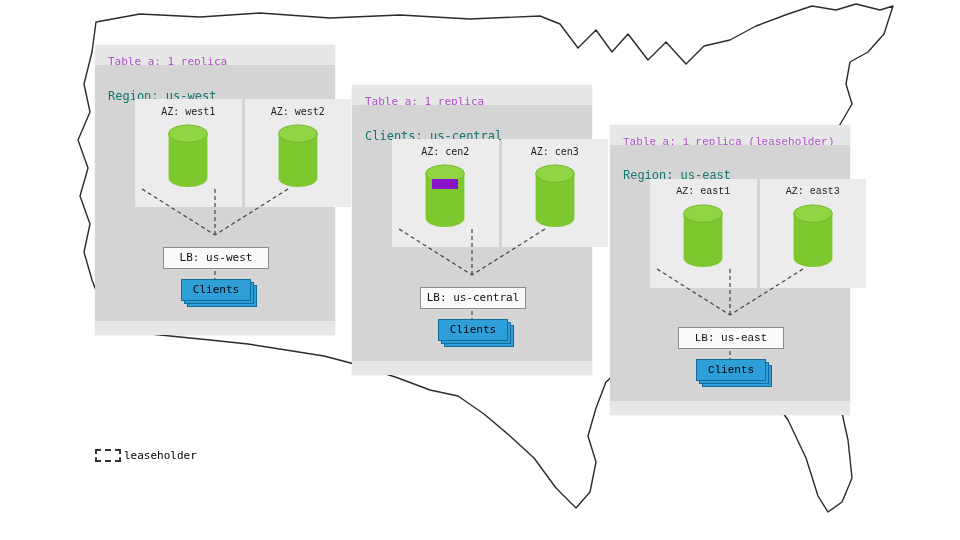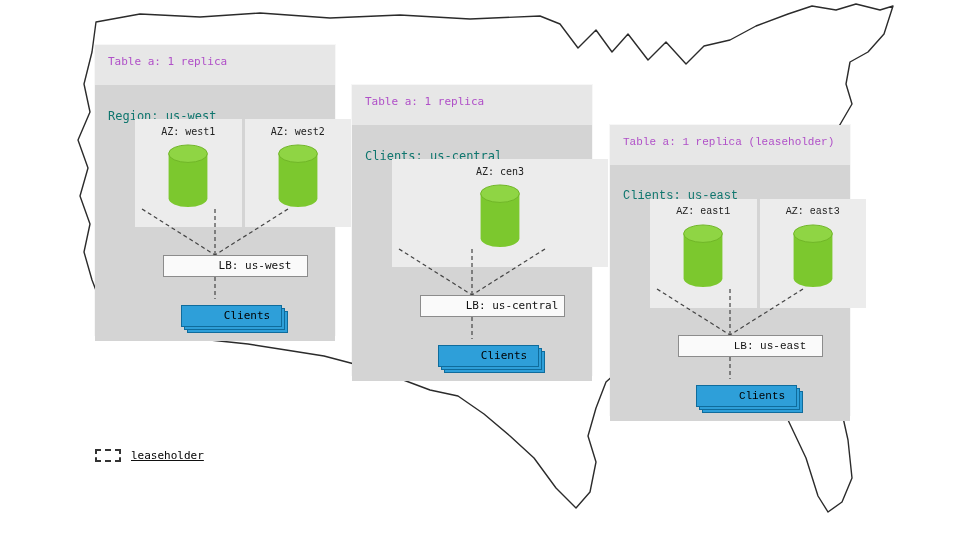--- a/index.html
+++ b/index.html
@@ -8,50 +8,50 @@
   .stage{position:absolute;inset:0;}
   .map-svg{position:absolute;left:0;top:0;}
 
   
   .panel{position:absolute;width:240px;height:290px;background:#e7e7e7;
          box-shadow:0 0 0 1px rgba(0,0,0,0.03);}
   .panel-west{left:95px;top:45px;}
   .panel-central{left:352px;top:85px;}
   .panel-east{left:610px;top:125px;font-family:Liberation Mono, monospace;}
 
-  .panel-header{height:40px;line-height:34px;padding:0 13px;font-size:11px;
+  .panel-header{height:20px;line-height:34px;padding:0 13px;font-size:11px;
                 color:#b050c8;white-space:nowrap;overflow:hidden;}
   .panel-body{position:relative;height:256px;background:#d4d4d4;}
 
   .region-title{position:absolute;top:24px;left:13px;font-size:12px;color:#0f766e;}
 
   .az-row{position:absolute;top:34px;left:12px;width:216px;display:flex;gap:3px;padding-left:28px;}
   .az{flex:1;background:#ececec;text-align:center;padding:6px 0 14px;}
   .az-label{font-size:10px;line-height:13px;color:#222;}
   .cyl-wrap{position:relative;display:inline-block;margin-top:5px;width:44px;height:66px;}
   .cyl{display:block;}
   .cyl-body{fill:#7cc82e;}
   .cyl-top{fill:#8fd544;stroke:#6fb527;stroke-width:1;}
 
   .range{position:absolute;top:16px;left:50%;transform:translateX(-50%);
          width:26px;height:10px;background:#8912ca;}
   .range.leaseholder{border:2px dashed #000;width:26px;height:9px;}
 
   .connectors{position:absolute;inset:0;pointer-events:none;}
   .conn{stroke:#444;stroke-width:1.2;stroke-dasharray:4 3;fill:none;}
 
-  .lb{position:absolute;top:170px;left:68px;width:104px;height:20px;line-height:20px;
-      background:#fafafa;border:1px solid #8c8c8c;text-align:center;font-size:11px;padding-left:39px;}
+  .lb{position:absolute;top:182px;left:68px;width:104px;height:20px;line-height:20px;
+      background:#fafafa;border:1px solid #8c8c8c;text-align:center;font-size:11px;}
 
-  .clients{position:absolute;top:220px;left:86px;width:68px;height:20px;line-height:20px;
+  .clients{position:absolute;top:214px;left:86px;width:68px;height:20px;line-height:20px;
       background:#2e9fd9;border:1px solid #0f6c9c;text-align:center;font-size:11px;color:#000;
-      box-shadow:3px 3px 0 -1px #2e9fd9,3px 3px 0 0 #0f6c9c,6px 6px 0 -1px #2e9fd9,6px 6px 0 0 #0f6c9c;padding-left:31px;}
+      box-shadow:3px 3px 0 -1px #2e9fd9,3px 3px 0 0 #0f6c9c,6px 6px 0 -1px #2e9fd9,6px 6px 0 0 #0f6c9c;}
 
   
-  .legend{position:absolute;left:95px;top:449px;display:flex;align-items:center;gap:10px;text-decoration:underline;}
+  .legend{position:absolute;left:95px;top:449px;display:flex;align-items:center;gap:3px;}
   .legend-swatch{display:inline-block;width:22px;height:9px;background:#fff;
                  border:2px dashed #333;}
   .legend-label{font-size:11px;color:#000;}
 </style>
 </head>
 <body>
 
 <div class="stage">
 
   <svg class="map-svg" width="960" height="540" viewBox="0 0 960 540" aria-hidden="true">
@@ -96,20 +96,30 @@
     </div>
   </section>
 
   <section class="panel panel-central">
     <div class="panel-header">Table a: 1 replica</div>
     <div class="panel-body">
       <div class="region-title">Clients: us-central</div>
 
       <div class="az-row">
         <div class="az">
+          <div class="az-label">AZ: cen2</div>
+          <span class="cyl-wrap">
+            <svg class="cyl" width="44" height="66" viewBox="0 0 44 68">
+              <path class="cyl-body" d="M2 11 v46 a20 9 0 0 0 40 0 v-46 z"></path>
+              <ellipse class="cyl-top" cx="22" cy="11" rx="20" ry="9"></ellipse>
+            </svg>
+            <span class="range"></span>
+          </span>
+        </div>
+        <div class="az">
           <div class="az-label">AZ: cen3</div>
           <span class="cyl-wrap">
             <svg class="cyl" width="44" height="66" viewBox="0 0 44 68">
               <path class="cyl-body" d="M2 11 v46 a20 9 0 0 0 40 0 v-46 z"></path>
               <ellipse class="cyl-top" cx="22" cy="11" rx="20" ry="9"></ellipse>
             </svg>
           </span>
         </div>
       </div>
 
@@ -121,21 +131,21 @@
       </svg>
 
       <div class="lb">LB: us-central</div>
       <div class="clients">Clients</div>
     </div>
   </section>
 
   <section class="panel panel-east">
     <div class="panel-header">Table a: 1 replica (leaseholder)</div>
     <div class="panel-body">
-      <div class="region-title">Clients: us-east</div>
+      <div class="region-title">Region: us-east</div>
 
       <div class="az-row">
         <div class="az">
           <div class="az-label">AZ: east1</div>
           <span class="cyl-wrap">
             <svg class="cyl" width="44" height="66" viewBox="0 0 44 68">
               <path class="cyl-body" d="M2 11 v46 a20 9 0 0 0 40 0 v-46 z"></path>
               <ellipse class="cyl-top" cx="22" cy="11" rx="20" ry="9"></ellipse>
             </svg>
           </span>

